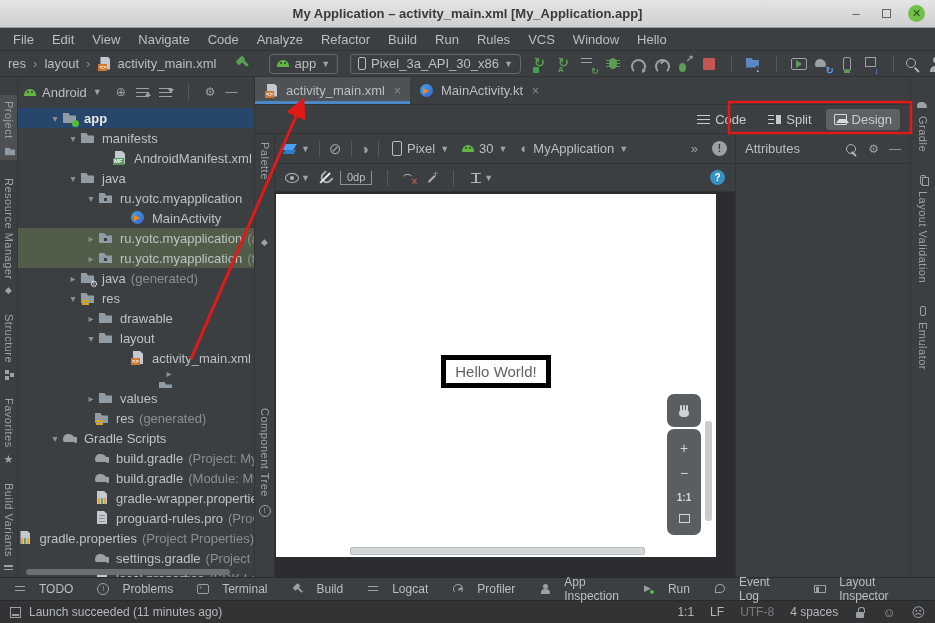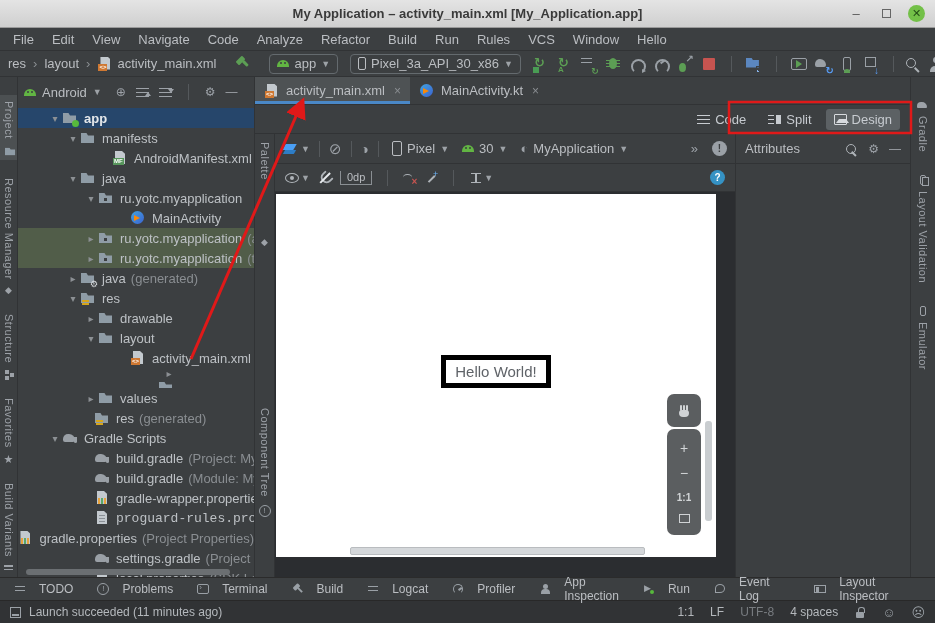--- a/index.html
+++ b/index.html
@@ -562,21 +562,21 @@
           <span class="sfx">(Module: My_Application.app)</span>
         </div>
 
         <div class="tree-row" style="padding-left: 62px;">
           <span class="chev"></span>
           <span class="ic properties-file-icon"></span>
           <span class="lbl">gradle-wrapper.properties</span>
 
         </div>
 
-        <div class="tree-row" style="padding-left: 62px; font-family: Liberation Mono, monospace;">
+        <div class="tree-row" style="padding-left: 62px;">
           <span class="chev"></span>
           <span class="ic text-file-icon"></span>
           <span class="lbl">proguard-rules.pro</span>
           <span class="sfx">(ProGuard Rules for My_Application)</span>
         </div>
 
         <div class="tree-row" style="padding-left: 62px; justify-content: flex-end;">
           <span class="chev"></span>
           <span class="ic properties-file-icon"></span>
           <span class="lbl">gradle.properties</span>

